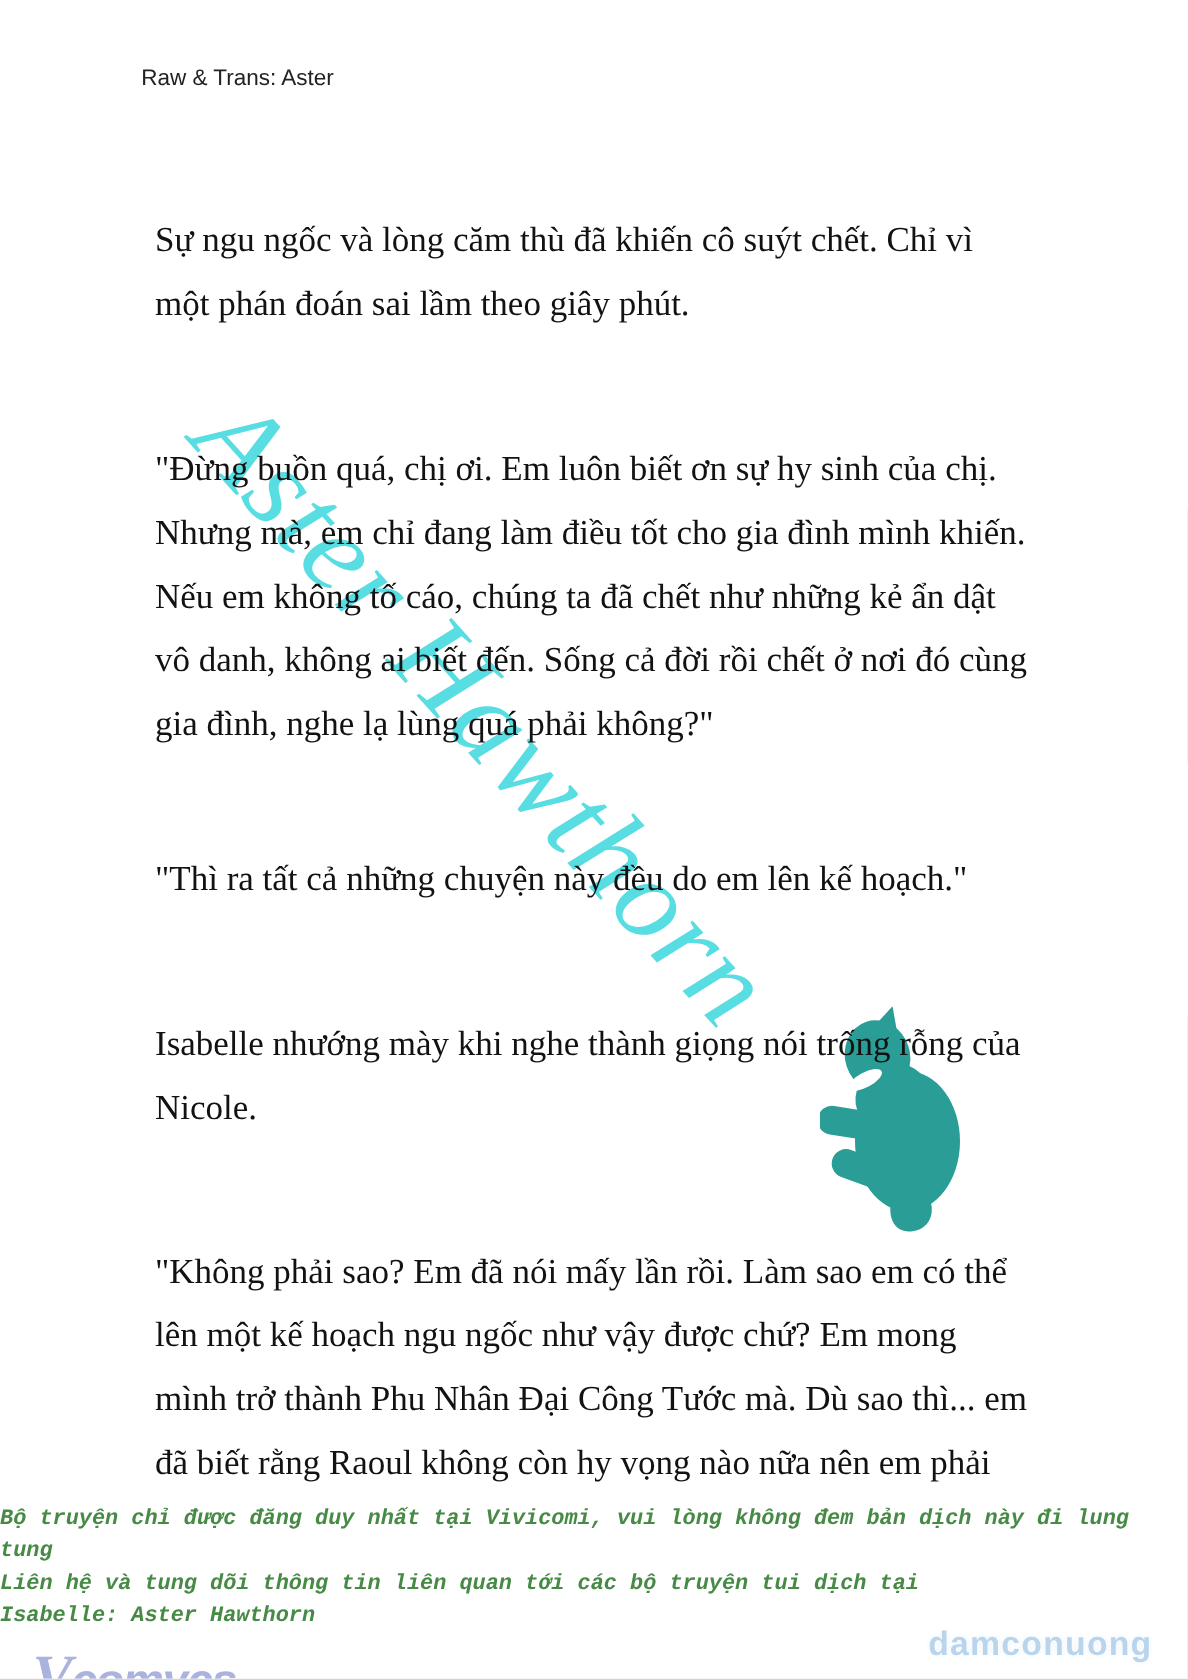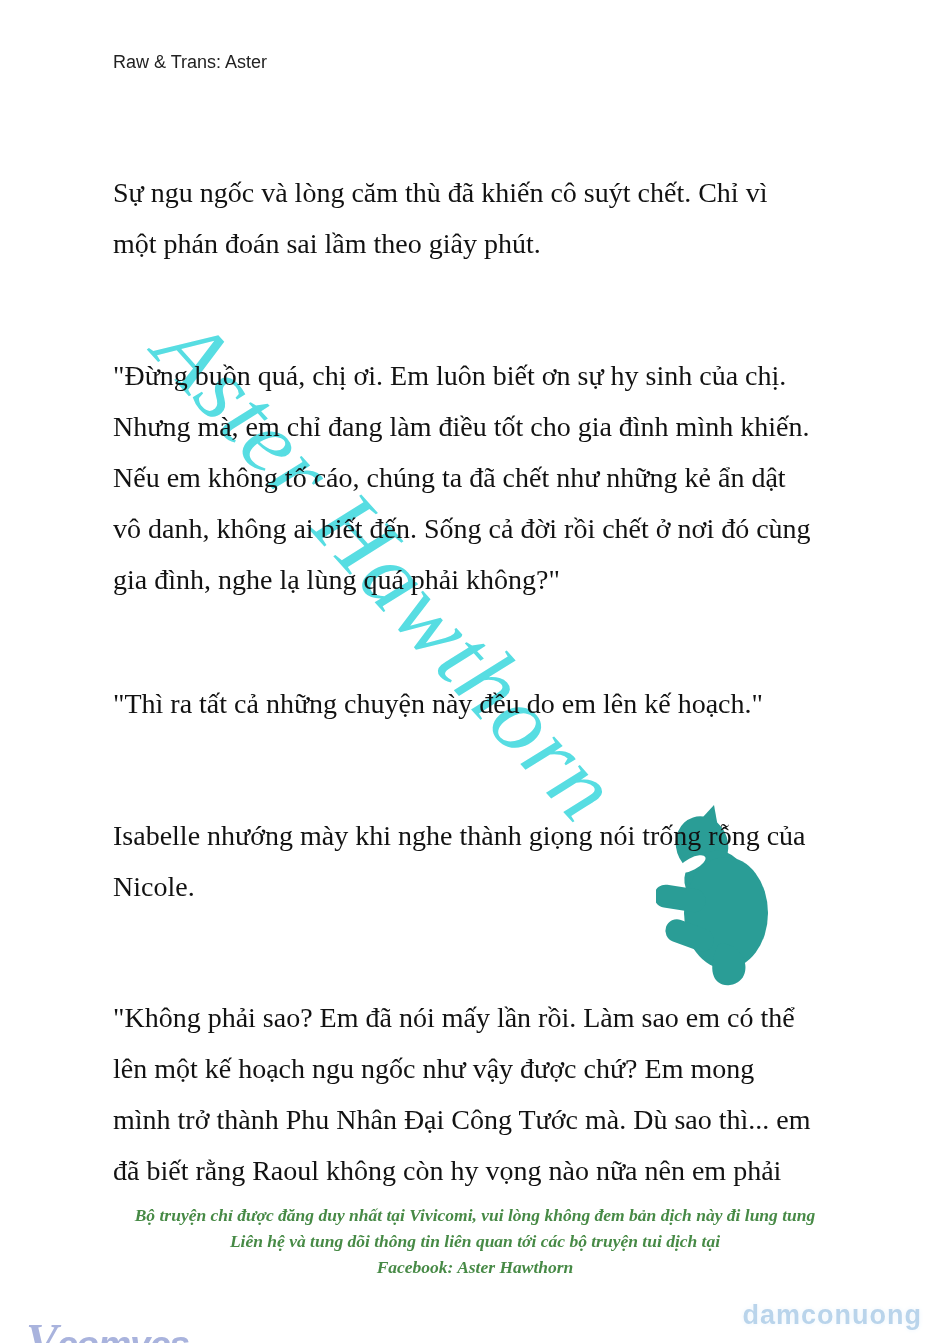--- a/index.html
+++ b/index.html
@@ -27,21 +27,21 @@
     color:#57dde2;
     white-space:nowrap;
     transform-origin:0 0;
     transform:rotate(48deg);
     letter-spacing:2px;
     z-index:1;
     user-select:none;
   }
   
   .para{
-    position:absolute;left:113px;right:90px;
+    position:absolute;left:124px;right:90px;
     z-index:2;
   }
   .bline{
     font-size:28px;
     line-height:51px;
     white-space:nowrap;
     color:#121212;
   }
   .p1{top:167px;}
   .p2{top:350px;}
@@ -50,22 +50,21 @@
   .p5{top:992px;}
   
   .cat{
     position:absolute;left:656px;top:803px;
     width:118px;height:186px;
     z-index:1;
   }
   
   .footer-notice{
     position:absolute;left:0;right:0;top:1202px;
-    text-align:center;
-    font-family:Liberation Serif, serif;
+    font-family:Liberation Mono, monospace;
     font-weight:bold;font-style:italic;
     color:#478a46;
     z-index:2;
   }
   .fline{font-size:17.5px;line-height:26px;}
   
   .vcomycs{
     position:absolute;left:26px;top:1324px;
     font-family:"Liberation Sans", sans-serif;
     font-weight:bold;font-style:italic;
@@ -144,20 +143,20 @@
   <div class="para p5">
     <div class="bline">"Không phải sao? Em đã nói mấy lần rồi. Làm sao em có thể</div>
     <div class="bline">lên một kế hoạch ngu ngốc như vậy được chứ? Em mong</div>
     <div class="bline">mình trở thành Phu Nhân Đại Công Tước mà. Dù sao thì... em</div>
     <div class="bline">đã biết rằng Raoul không còn hy vọng nào nữa nên em phải</div>
   </div>
 
   <div class="footer-notice">
     <div class="fline">Bộ truyện chỉ được đăng duy nhất tại Vivicomi, vui lòng không đem bản dịch này đi lung tung</div>
     <div class="fline">Liên hệ và tung dõi thông tin liên quan tới các bộ truyện tui dịch tại</div>
-    <div class="fline">Facebook: Aster Hawthorn</div>
+    <div class="fline">Isabelle: Aster Hawthorn</div>
   </div>
 
   <div class="vcomycs"><span class="v-cap">V</span><span>comycs</span></div>
 
   <div class="damconuong">damconuong</div>
 
 </div>
 
 </body></html>

